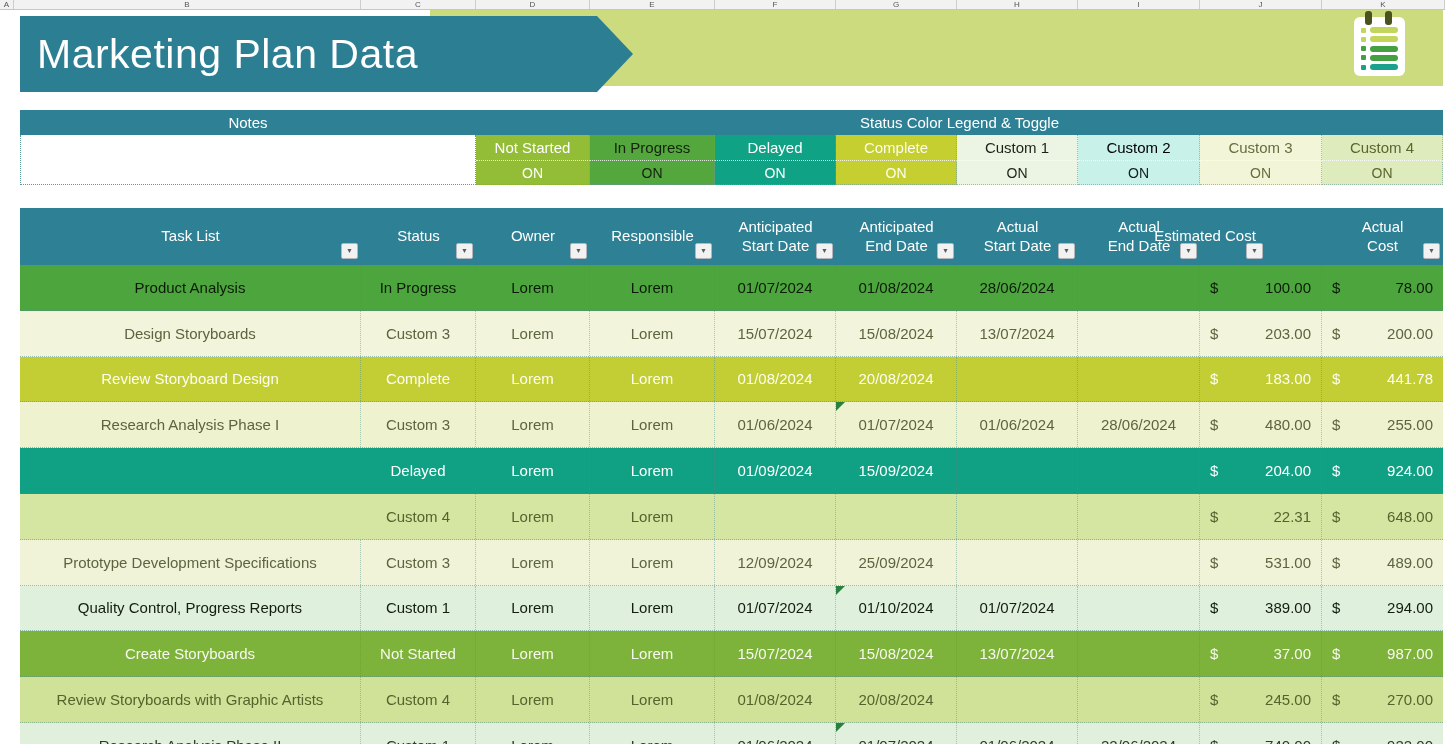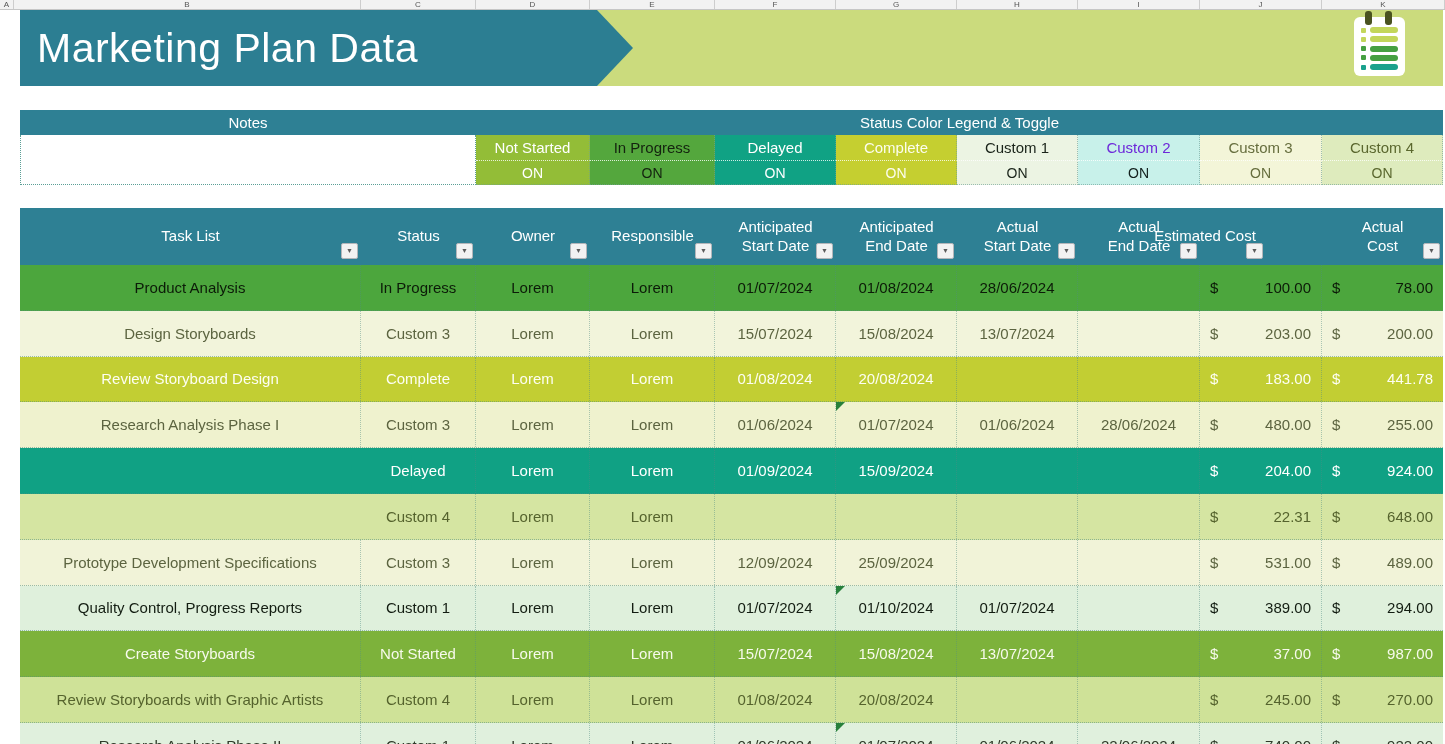--- a/index.html
+++ b/index.html
@@ -6,21 +6,21 @@
   #app{
     position:relative;width:1445px;height:744px;overflow:hidden;background:#ffffff;
     font-family:"Liberation Sans","DejaVu Sans",sans-serif;
   }
   
   #colstrip{position:absolute;top:0;left:0;width:1445px;height:9px;background:#f2f2f2;border-bottom:1px solid #c6c6c6;}
   .colletter{position:absolute;top:0;height:9px;display:flex;align-items:center;justify-content:center;
     font-size:8px;line-height:9px;color:#555;border-right:1px solid #cdcdcd;box-sizing:border-box;background:#f2f2f2;}
   
   #banner-lime{position:absolute;top:10px;left:430px;width:1013px;height:76px;z-index:1;}
-  #banner-teal{position:absolute;top:10px;left:20px;width:613px;height:76px;z-index:2;
+  #banner-teal{position:absolute;top:16px;left:20px;width:613px;height:76px;z-index:2;
     clip-path:polygon(0 0,calc(100% - 36px) 0,100% 50%,calc(100% - 36px) 100%,0 100%);
     display:flex;align-items:center;}
   #page-title{color:#fff;font-size:41px;font-weight:300;letter-spacing:.5px;padding-left:17px;white-space:nowrap;}
   
   #clipboard{position:absolute;top:17px;left:1354px;width:51px;height:59px;background:#fff;border-radius:6px;z-index:3;}
   .pin{position:absolute;top:-6px;width:7px;height:14px;border-radius:3px;}
   #clip-lines{position:absolute;left:7px;right:7px;top:10px;bottom:6px;display:flex;flex-direction:column;justify-content:space-between;}
   .clip-row{display:flex;align-items:center;height:6px;}
   .clip-bullet{width:5px;height:5px;border-radius:1px;flex:none;}
   .clip-bar{height:6px;border-radius:3px;flex:1;margin-left:4px;}
@@ -123,21 +123,21 @@
       </div>
       <div class="leg-item" style="left: 360px; width: 121px;">
         <div class="leg-label" style="background: rgb(197, 207, 48); color: rgb(252, 253, 238);">Complete</div>
         <div class="leg-on" style="background: rgb(197, 207, 48); color: rgb(252, 253, 238);">ON</div>
       </div>
       <div class="leg-item" style="left: 481px; width: 121px;">
         <div class="leg-label" style="background: rgb(236, 244, 227); color: rgb(26, 36, 26);">Custom 1</div>
         <div class="leg-on" style="background: rgb(236, 244, 227); color: rgb(26, 36, 26);">ON</div>
       </div>
       <div class="leg-item" style="left: 602px; width: 122px;">
-        <div class="leg-label" style="background: rgb(200, 241, 234); color: #6d28d9;">Custom 2</div>
+        <div class="leg-label" style="background: rgb(200, 241, 234); color: #000000;">Custom 2</div>
         <div class="leg-on" style="background: rgb(200, 241, 234); color: rgb(19, 32, 29);">ON</div>
       </div>
       <div class="leg-item" style="left: 724px; width: 122px;">
         <div class="leg-label" style="background: rgb(243, 245, 216); color: rgb(102, 110, 62);">Custom 3</div>
         <div class="leg-on" style="background: rgb(243, 245, 216); color: rgb(102, 110, 62);">ON</div>
       </div>
       <div class="leg-item" style="left: 846px; width: 121px;">
         <div class="leg-label" style="background: rgb(222, 235, 189); color: rgb(90, 103, 46);">Custom 4</div>
         <div class="leg-on" style="background: rgb(222, 235, 189); color: rgb(90, 103, 46);">ON</div>
       </div>

